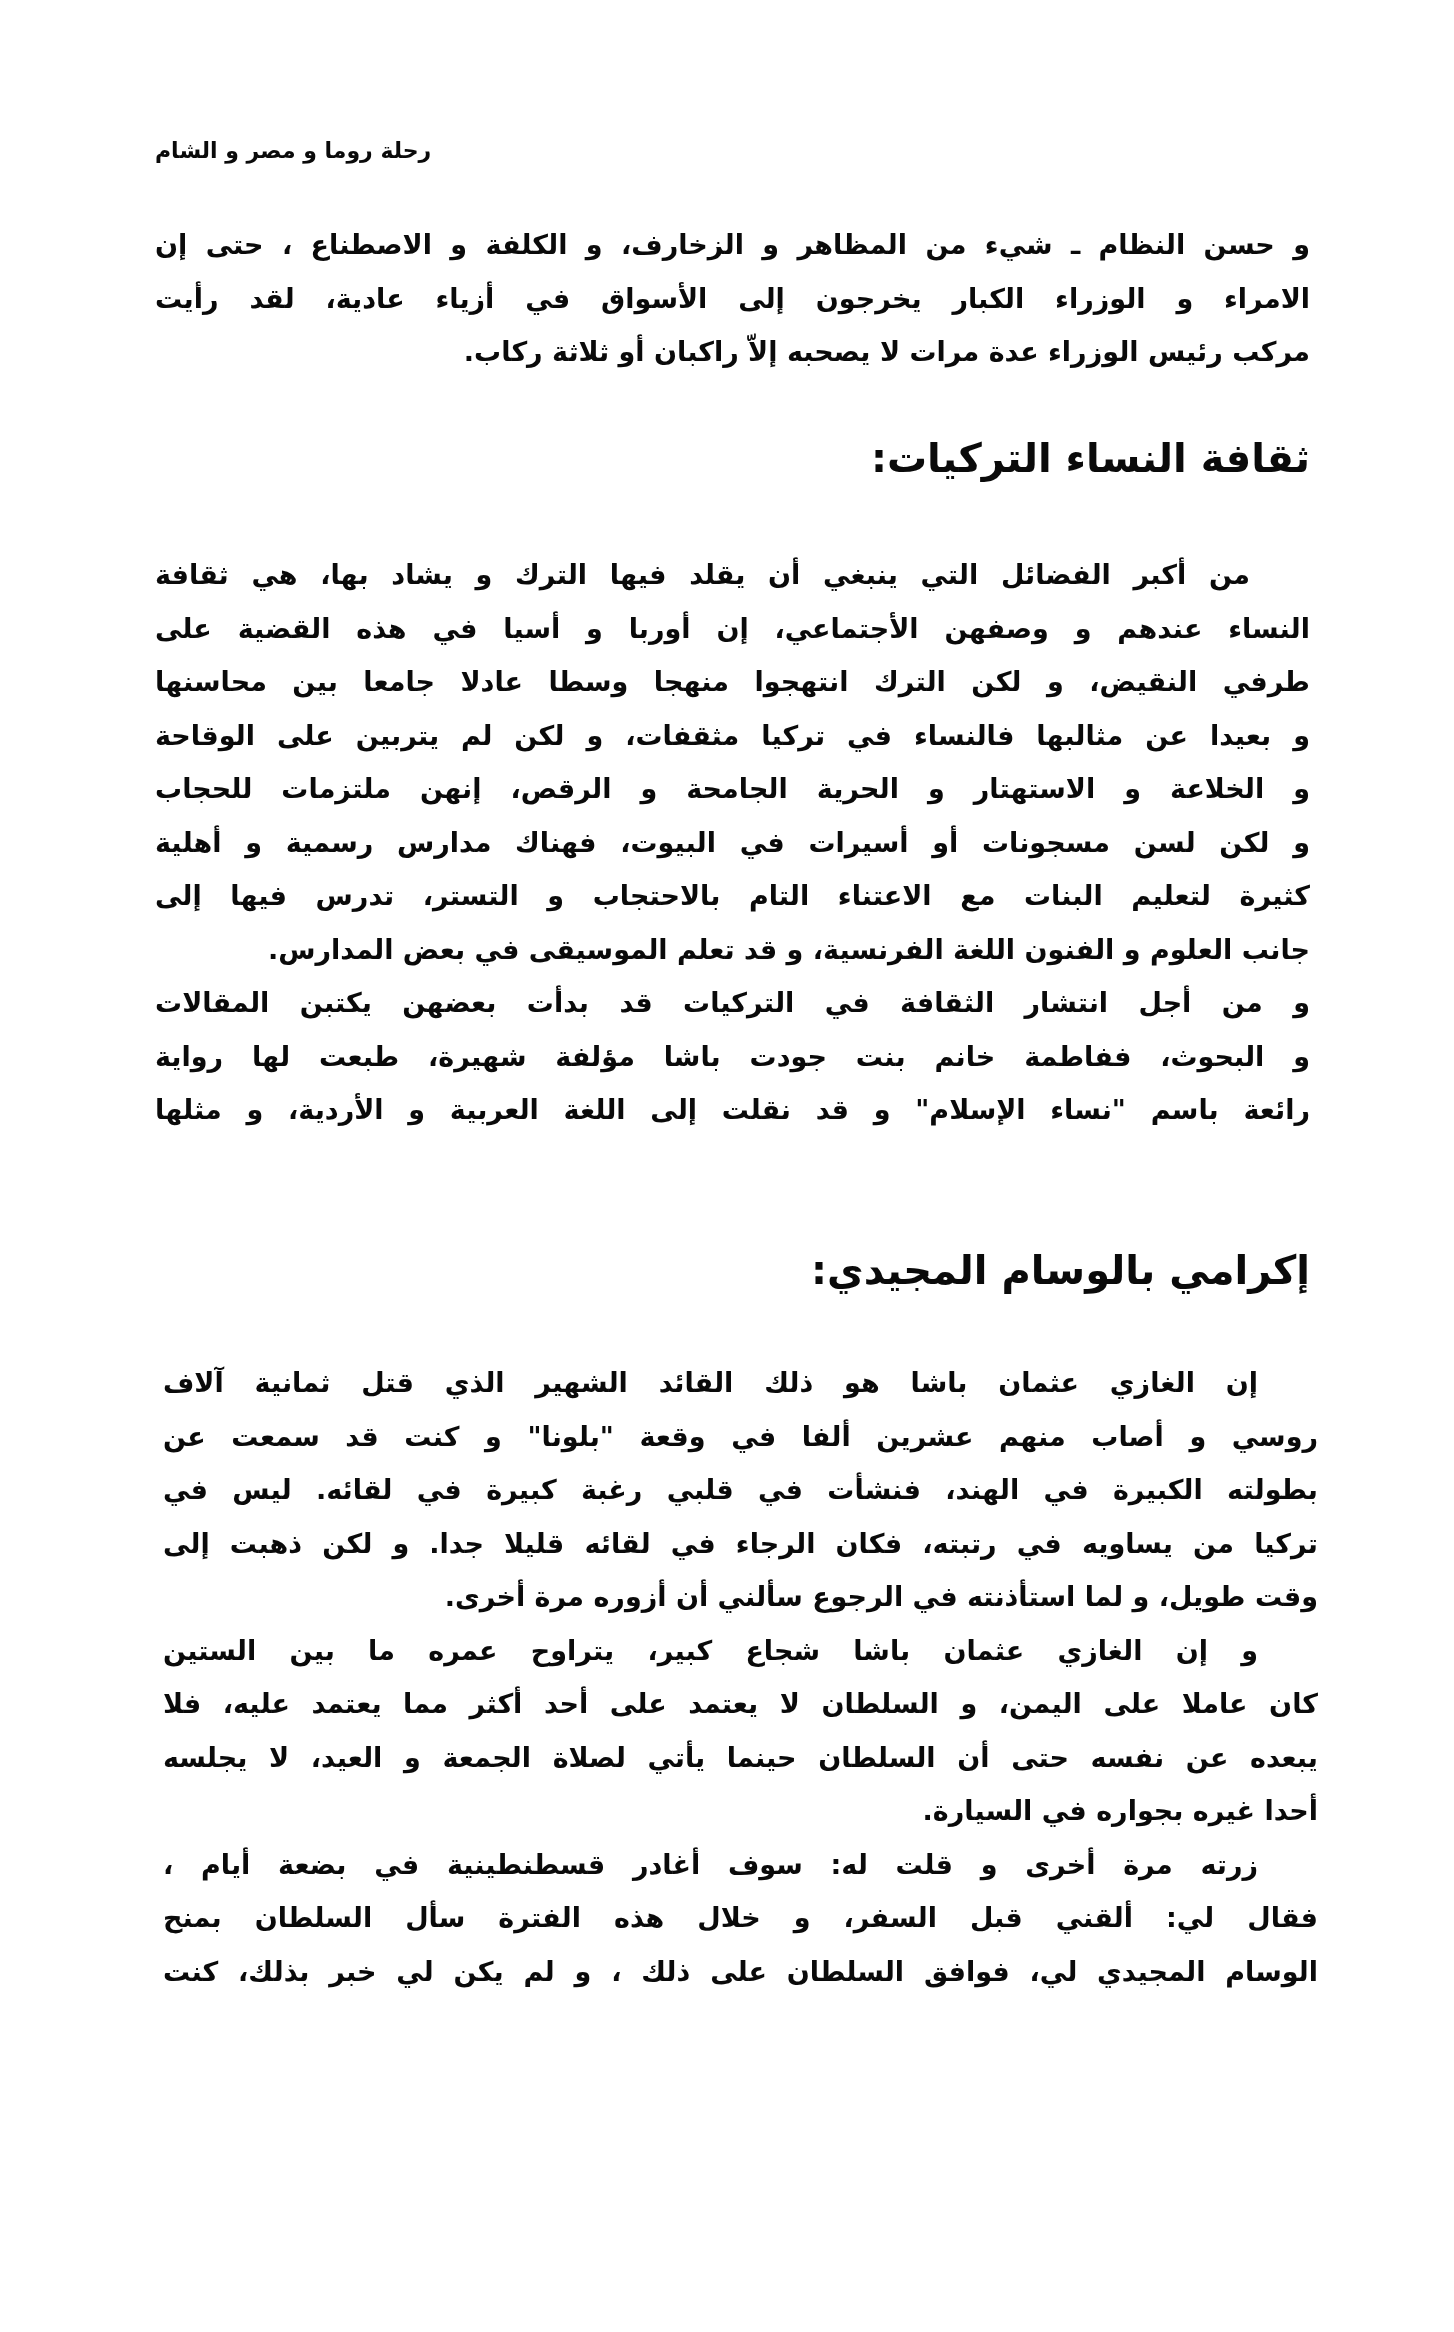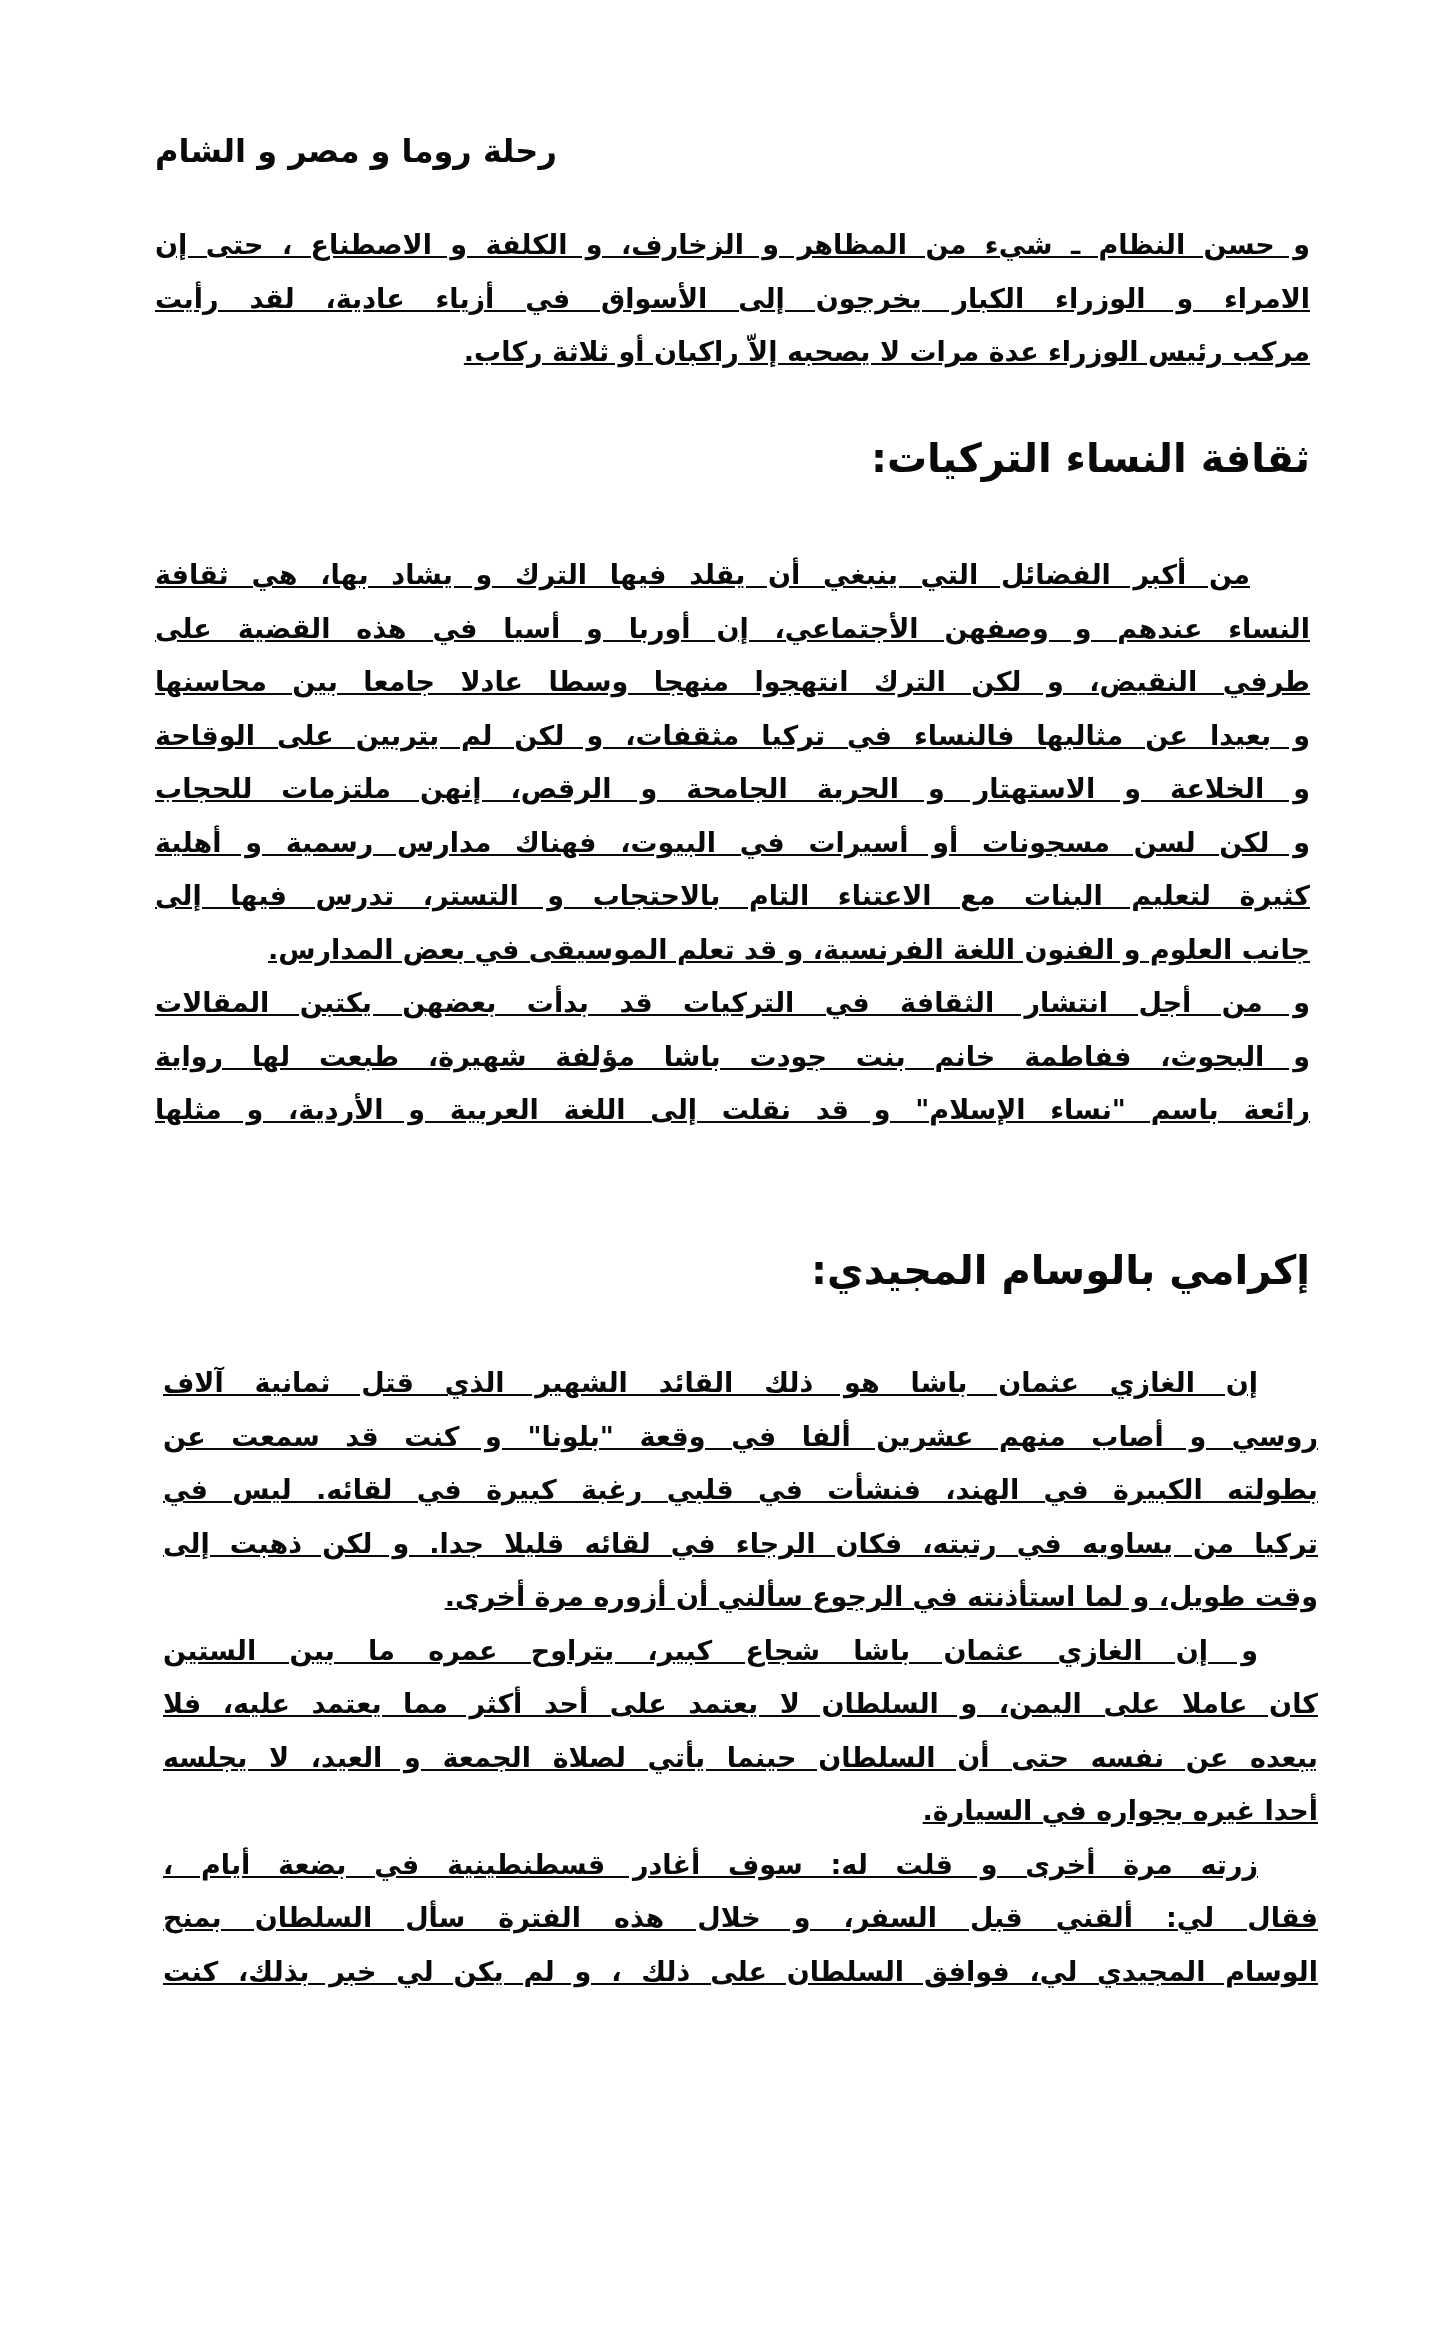--- a/index.html
+++ b/index.html
@@ -23,21 +23,21 @@
       height: 2332px;
       direction: rtl;
     }
     .running-header {
       position: absolute;
       top: 133px;
       left: 0;
       width: 100%;
       text-align: left;
       direction: rtl;
-      font-size: 32px;
+      font-size: 22px;
       font-weight: bold;
       line-height: 36px;
     }
     .running-header span {
       display: inline-block;
     }
     .block {
       position: absolute;
       left: 0;
       width: 100%;
@@ -50,21 +50,20 @@
       text-align: justify;
       text-align-last: right;
       direction: rtl;
     }
     .para .line {
       display: block;
       text-align: justify;
       text-align-last: justify;
       white-space: nowrap;
       overflow: hidden;
-      text-decoration: underline;
     }
     .para .line.last {
       text-align-last: right;
     }
     .para .line.indent {
       padding-right: 60px;
     }
     .section-heading {
       margin: 0;
       font-family: "DejaVu Sans", sans-serif;

